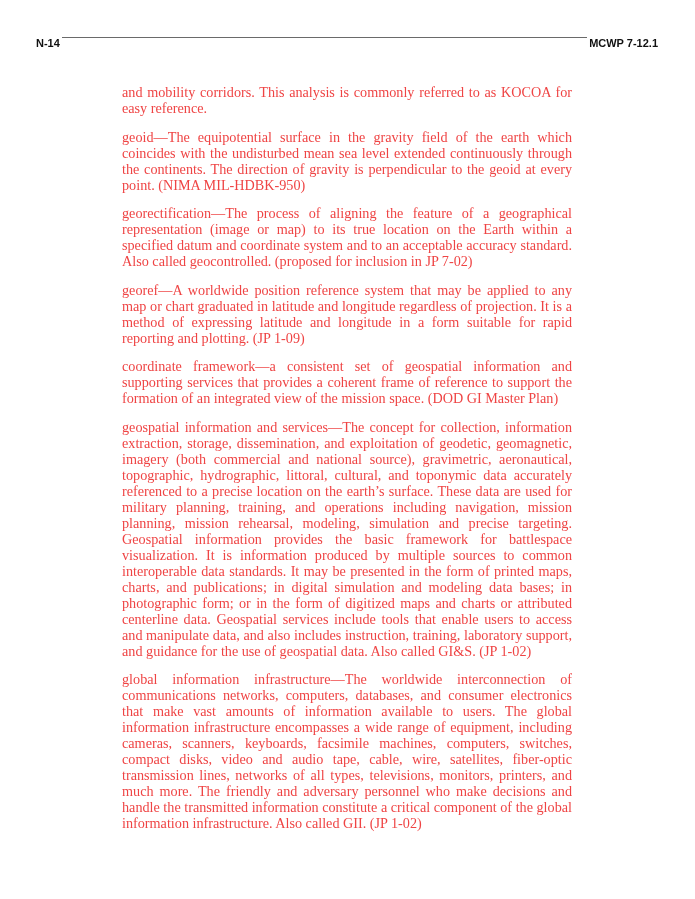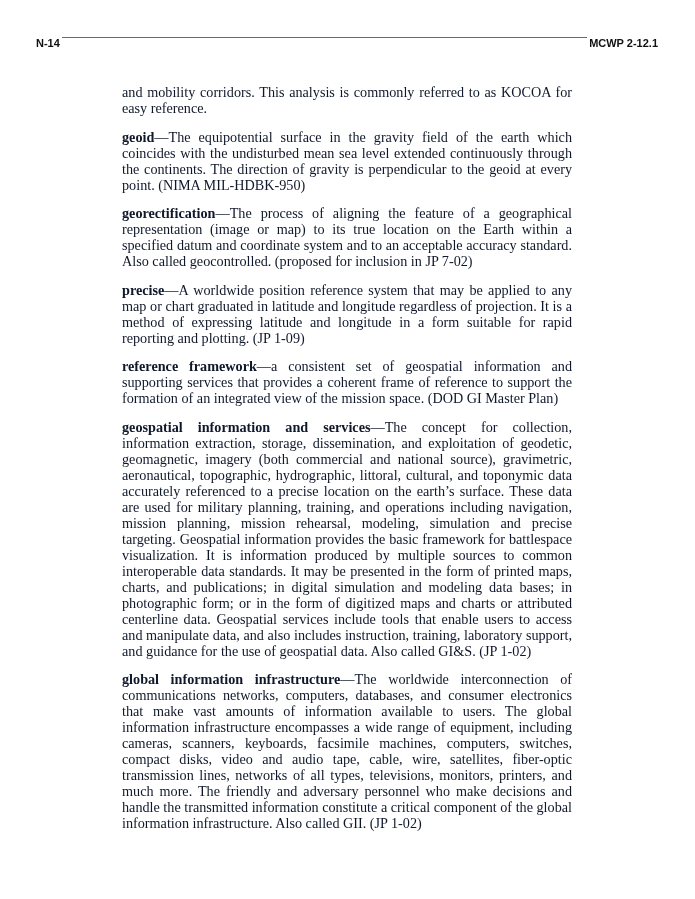--- a/index.html
+++ b/index.html
@@ -5,51 +5,51 @@
   html, body { margin: 0; padding: 0; background: #ffffff; }
   body { width: 695px; height: 899px; position: relative; overflow: hidden; }
   .header {
     position: absolute; left: 36px; top: 37px; width: 622px; height: 16px;
     display: flex; align-items: flex-start;
     font-family: "Liberation Sans", sans-serif; font-weight: bold; font-size: 11px; color: #111;
   }
   .header .rule { flex: 1; height: 0; border-top: 1px solid #6a6a6a; margin: 0 2px 0 2px; }
   .content {
     position: absolute; left: 122px; top: 84px; width: 450px;
-    font-family: "Liberation Serif", serif; font-size: 14.2px; line-height: 16.0px; color: #0f172a;
+    font-family: "Liberation Serif", serif; font-size: 14.2px; line-height: 16.0px; color: #ef4444;
   }
   .para { margin: 0 0 12.5px 0; text-align: justify; hyphens: manual; }
-  .para .term { font-weight: bold; }
+  .para .term { font-weight: normal; }
 </style>
 </head>
 <body>
 
 <div class="header">
   <span>N-14</span>
   <span class="rule"></span>
-  <span>MCWP 2-12.1</span>
+  <span>MCWP 7-12.1</span>
 </div>
 
 <div class="content">
   <p class="para">and mobility corridors. This analysis is commonly referred to as KOCOA for easy reference.</p>
 
   <p class="para">
     <span class="term">geoid</span><span>—The equipotential surface in the gravity field of the earth which coincides with the undisturbed mean sea level extended continuously through the continents. The direction of gravity is perpendicular to the geoid at every point. (NIMA MIL-HDBK-950)</span>
   </p>
 
   <p class="para">
     <span class="term">georectification</span><span>—The process of aligning the feature of a geographical representation (image or map) to its true location on the Earth within a specified datum and coordinate system and to an acceptable accuracy standard. Also called geocontrolled. (proposed for inclusion in JP 7-02)</span>
   </p>
 
   <p class="para">
-    <span class="term">precise</span><span>—A worldwide position reference system that may be applied to any map or chart graduated in latitude and longitude regardless of projection. It is a method of expressing latitude and longitude in a form suitable for rapid reporting and plotting. (JP 1-09)</span>
+    <span class="term">georef</span><span>—A worldwide position reference system that may be applied to any map or chart graduated in latitude and longitude regardless of projection. It is a method of expressing latitude and longitude in a form suitable for rapid reporting and plotting. (JP 1-09)</span>
   </p>
 
   <p class="para">
-    <span class="term">reference framework</span><span>—a consistent set of geospatial information and supporting services that provides a coherent frame of reference to support the formation of an integrated view of the mission space. (DOD GI Master Plan)</span>
+    <span class="term">coordinate framework</span><span>—a consistent set of geospatial information and supporting services that provides a coherent frame of reference to support the formation of an integrated view of the mission space. (DOD GI Master Plan)</span>
   </p>
 
   <p class="para">
     <span class="term">geospatial information and services</span><span>—The concept for collection, information extraction, storage, dissemination, and exploitation of geodetic, geomagnetic, imagery (both commercial and national source), gravimetric, aeronautical, topographic, hydrographic, littoral, cultural, and toponymic data accurately referenced to a precise location on the earth’s surface. These data are used for military planning, training, and operations including navigation, mission planning, mission rehearsal, modeling, simulation and precise targeting. Geospatial information provides the basic framework for battlespace visualization. It is information produced by multiple sources to common interoperable data standards. It may be presented in the form of printed maps, charts, and publications; in digital simulation and modeling data bases; in photographic form; or in the form of digitized maps and charts or attributed centerline data. Geospatial services include tools that enable users to access and manipulate data, and also includes instruction, training, laboratory support, and guidance for the use of geospatial data. Also called GI&amp;S.  (JP 1-02)</span>
   </p>
 
   <p class="para">
     <span class="term">global information infrastructure</span><span>—The worldwide interconnection of communications networks, computers, databases, and consumer electronics that make vast amounts of information available to users. The global information infrastructure encompasses a wide range of equipment, including cameras, scanners, keyboards, facsimile machines, computers, switches, compact disks, video and audio tape, cable, wire, satellites, fiber-optic transmission lines, networks of all types, televisions, monitors, printers, and much more. The friendly and adversary personnel who make decisions and handle the transmitted information constitute a critical component of the global information infrastructure. Also called GII.  (JP 1-02)</span>
   </p>
 </div>

